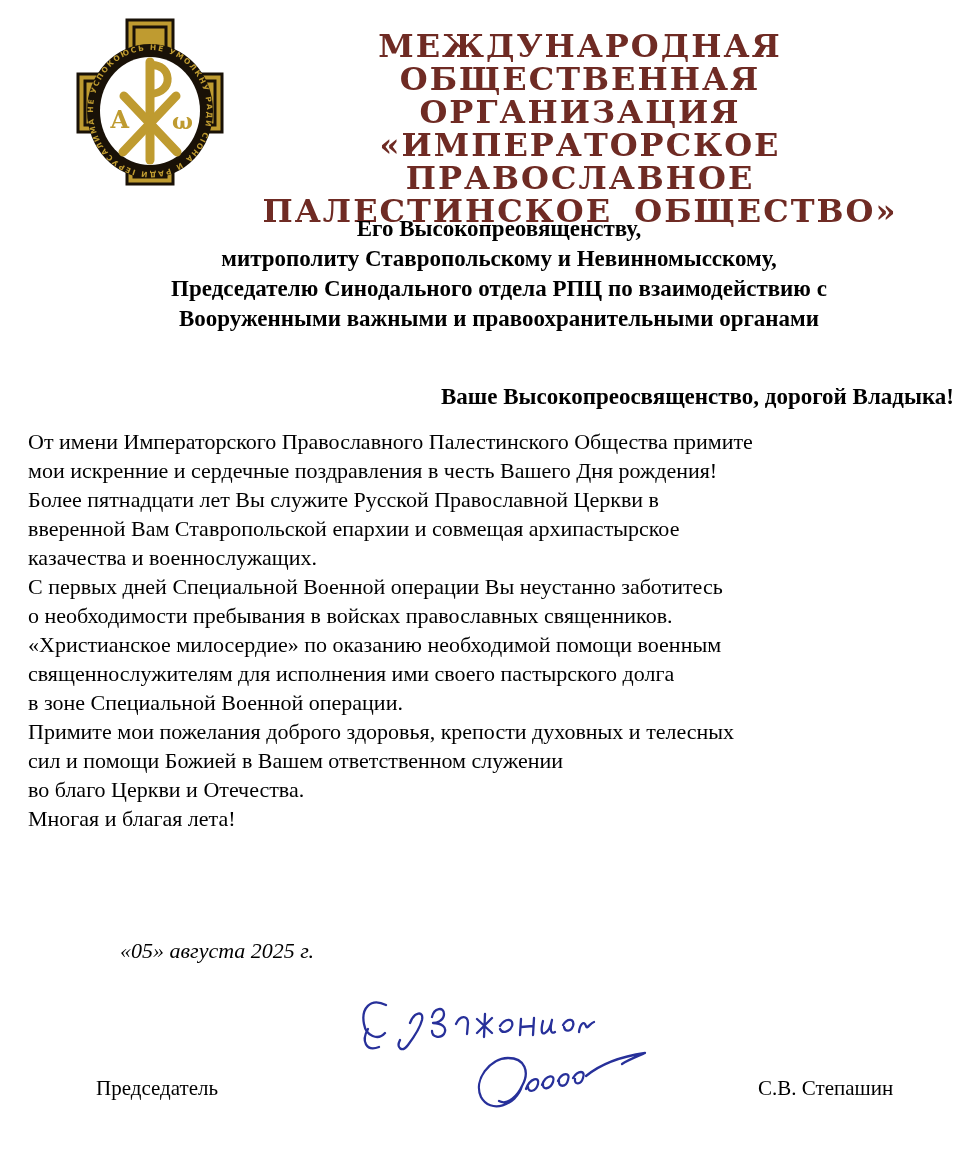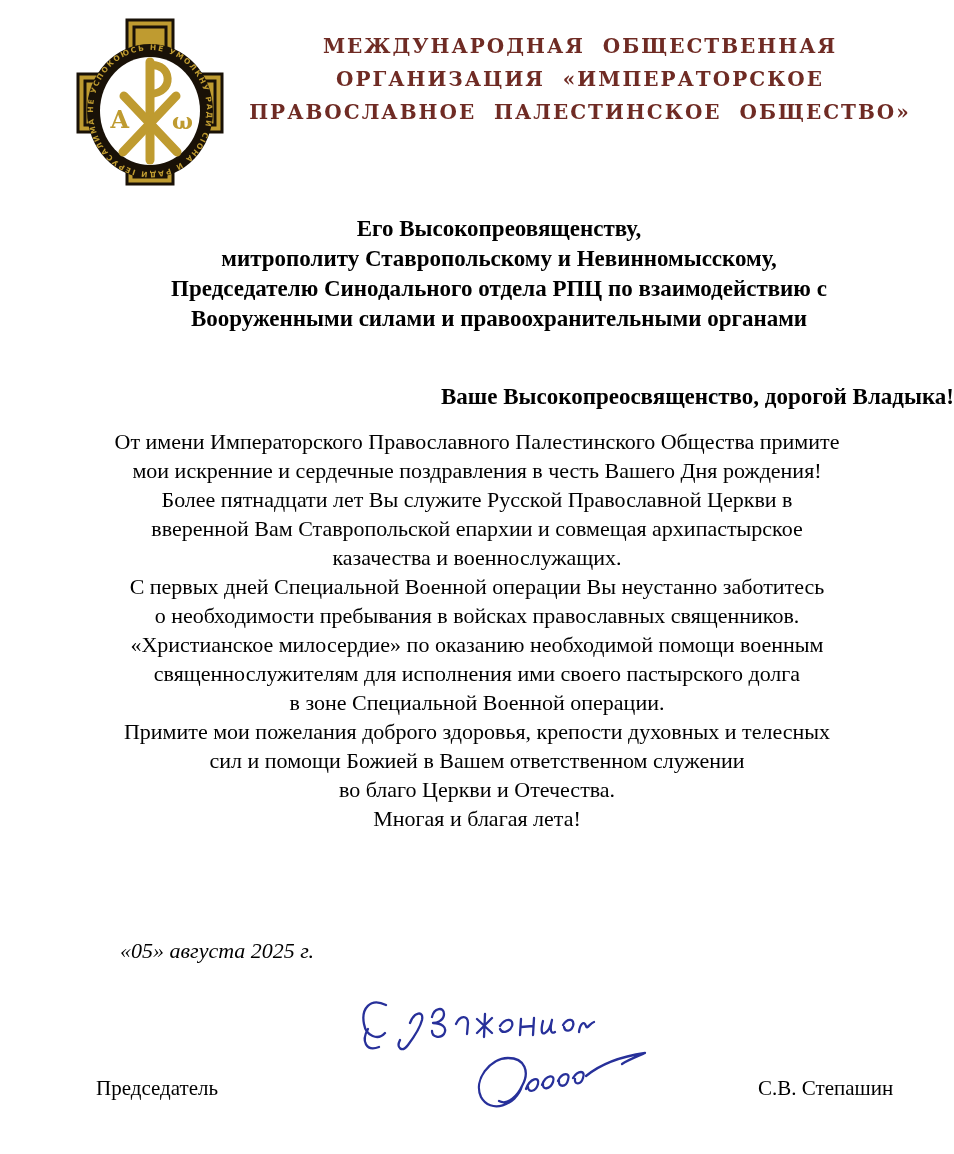--- a/index.html
+++ b/index.html
@@ -25,21 +25,21 @@
     left:74px; top:16px;
     width:152px; height:172px;
   }
   .org-title{
     position:absolute;
     left:228px; top:30px;
     width:704px;
     text-align:center;
     font-family:"DejaVu Serif", serif;
     font-weight:700;
-    font-size:20px;
+    font-size:32px;
     line-height:33px;
     letter-spacing:2px;
     word-spacing:9px;
     color:var(--maroon);
     text-transform:uppercase;
   }
   .band-text{
     font-family:"DejaVu Sans", sans-serif;
     font-size:7.5px;
     font-weight:700;
@@ -64,21 +64,20 @@
   .salutation{
     position:absolute;
     top:384px; left:0; right:0;
     text-align:right;
     font-weight:700;
     font-size:23px;
   }
   .body-text{
     position:absolute;
     top:427px; left:28px; right:28px;
-    text-align:center;
     font-size:22px;
     line-height:29px;
   }
   .date-line{
     position:absolute;
     top:938px; left:120px;
     font-size:22px;
     font-style:italic;
   }
   .sig-regards{
@@ -141,21 +140,21 @@
   <div class="org-title">
     <div>МЕЖДУНАРОДНАЯ ОБЩЕСТВЕННАЯ</div>
     <div>ОРГАНИЗАЦИЯ «ИМПЕРАТОРСКОЕ</div>
     <div>ПРАВОСЛАВНОЕ ПАЛЕСТИНСКОЕ ОБЩЕСТВО»</div>
   </div>
 
   <div class="addressee">
     <div>Его Высокопреовященству,</div>
     <div>митрополиту Ставропольскому и Невинномысскому,</div>
     <div>Председателю Синодального отдела РПЦ по взаимодействию с</div>
-    <div>Вооруженными силами и правоохранительными органами</div>
+    <div>Вооруженными важными и правоохранительными органами</div>
   </div>
 
   <div class="salutation">Ваше Высокопреосвященство, дорогой Владыка!</div>
 
   <div class="body-text">
     <div>От имени Императорского Православного Палестинского Общества примите</div>
     <div>мои искренние и сердечные поздравления в честь Вашего Дня рождения!</div>
     <div>Более пятнадцати лет Вы служите Русской Православной Церкви в</div>
     <div>вверенной Вам Ставропольской епархии и совмещая архипастырское</div>
     <div>казачества и военнослужащих.</div>

